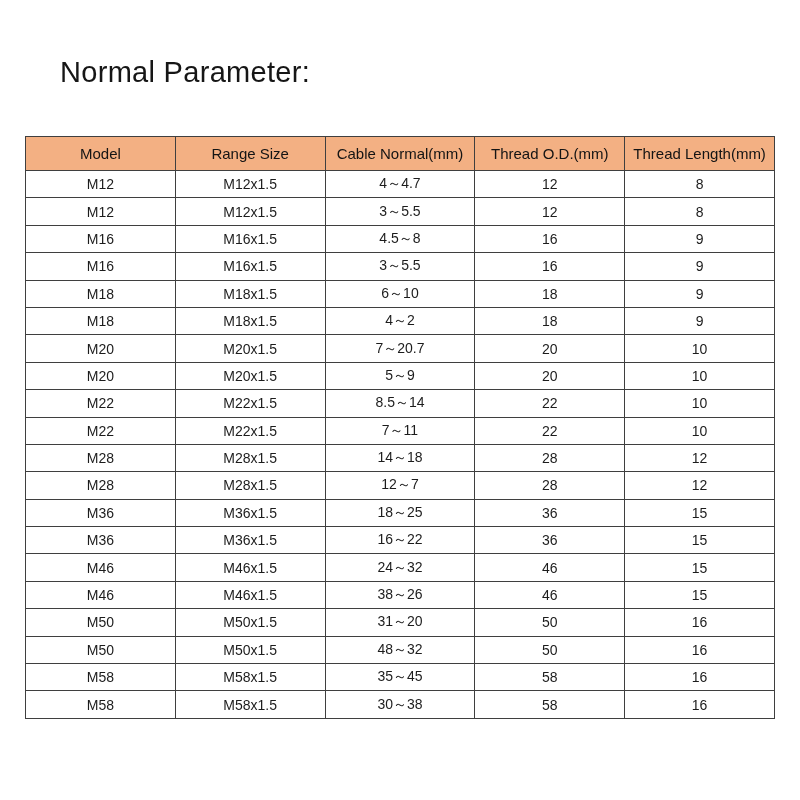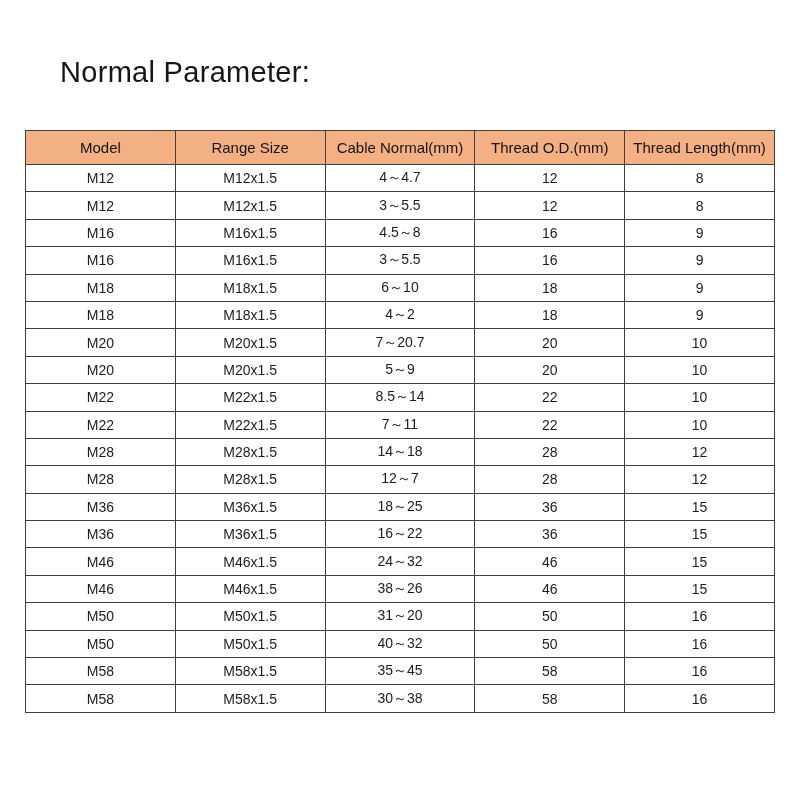--- a/index.html
+++ b/index.html
@@ -27,21 +27,21 @@
     margin: 12px;
     font-size: 29px;
     font-weight: 400;
     letter-spacing: 0.3px;
     color: #161616;
     white-space: nowrap;
   }
   table.spec-table {
     position: absolute;
     left: 25px;
-    top: 130px;
+    top: 136px;
     width: 750px;
     border-collapse: collapse;
     table-layout: fixed;
   }
   table.spec-table th,
   table.spec-table td {
     border: 1px solid var(--border-color, #3f3f3f);
     text-align: center;
     vertical-align: middle;
     padding: 0;
@@ -195,21 +195,21 @@
         <tr>
           <td>M50</td>
           <td>M50x1.5</td>
           <td>31～20</td>
           <td>50</td>
           <td>16</td>
         </tr>
         <tr>
           <td>M50</td>
           <td>M50x1.5</td>
-          <td>40～32</td>
+          <td>48～32</td>
           <td>50</td>
           <td>16</td>
         </tr>
         <tr>
           <td>M58</td>
           <td>M58x1.5</td>
           <td>35～45</td>
           <td>58</td>
           <td>16</td>
         </tr>

